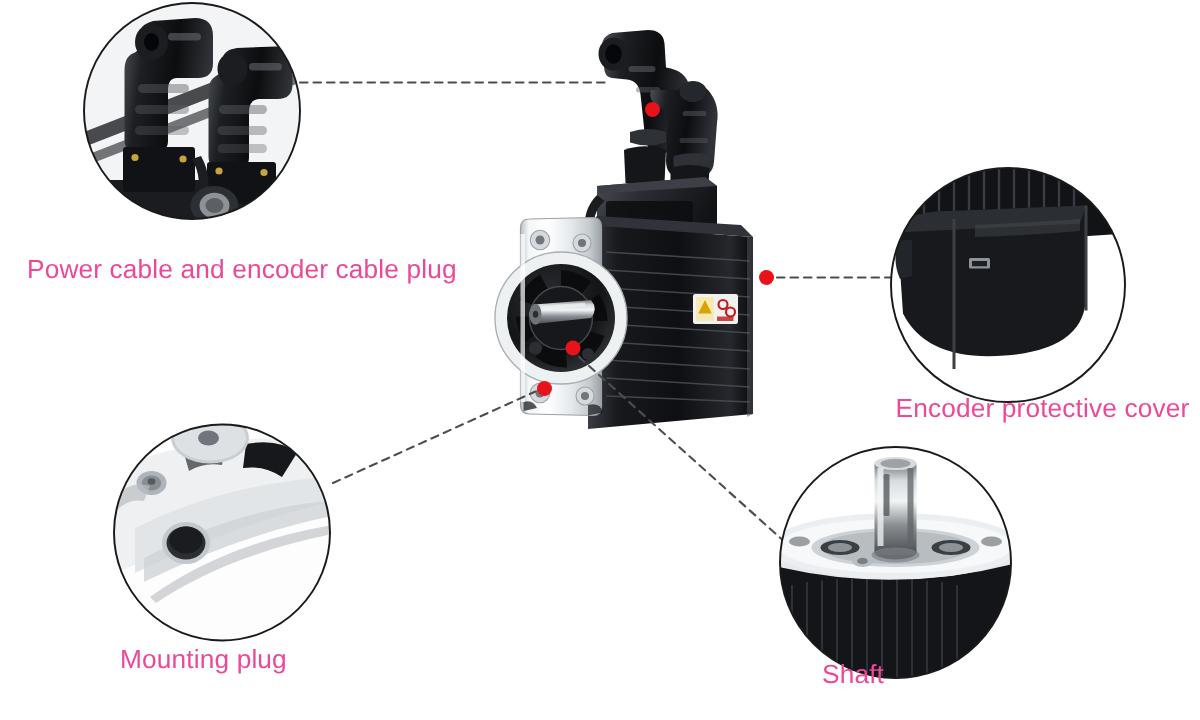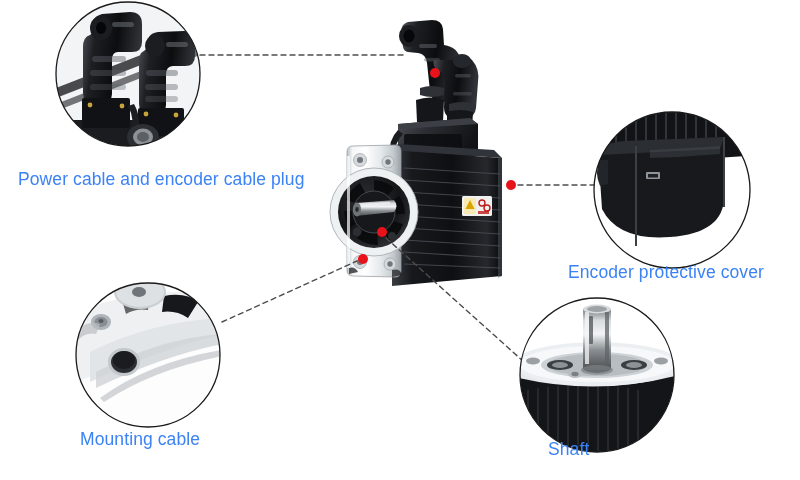--- a/index.html
+++ b/index.html
@@ -22,21 +22,21 @@
     left: 0;
     top: 0;
     width: 800px;
     height: 480px;
   }
   .callout-label {
     position: absolute;
     font-family: "Liberation Sans", sans-serif;
     font-size: 17.5px;
     font-weight: 400;
-    color: #3b82f6;
+    color: #ec4899;
     letter-spacing: 0.1px;
     white-space: nowrap;
     line-height: 1;
   }
 </style>
 </head>
 <body>
 
 <div id="stage">
 
@@ -383,19 +383,19 @@
 
         <ellipse cx="575" cy="374" rx="7" ry="4" fill="#b9bec2"></ellipse>
         <ellipse cx="575" cy="374" rx="3.6" ry="2.2" fill="#7b8085"></ellipse>
       </g>
       <circle cx="597" cy="375" r="77" fill="none" stroke="#1a1a1a" stroke-width="1.3"></circle>
     </g>
   </svg>
 
   <div class="callout-label" style="left:18px; top:171px;">Power cable and encoder cable plug</div>
 
-  <div class="callout-label" style="left:568px; top:264px;">Encoder protective cover</div>
-
-  <div class="callout-label" style="left:80px; top:431px;">Mounting cable</div>
+  <div class="callout-label" style="left:597px; top:264px;">Encoder protective cover</div>
+
+  <div class="callout-label" style="left:80px; top:431px;">Mounting plug</div>
 
   <div class="callout-label" style="left:548px; top:441px;">Shaft</div>
 
 </div>
 
 </body></html>

